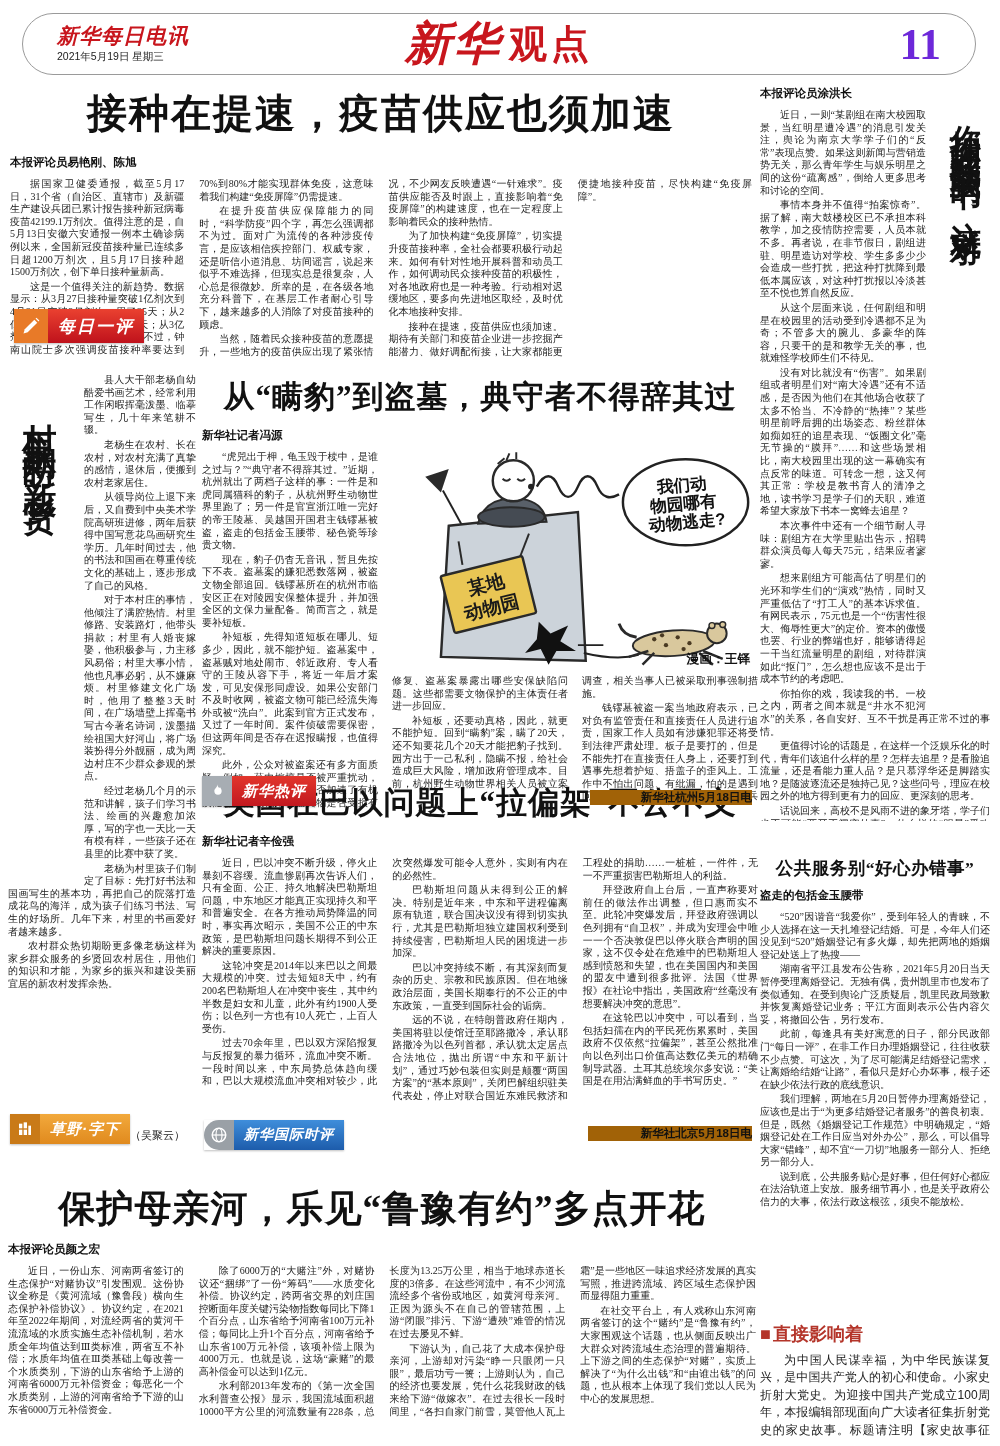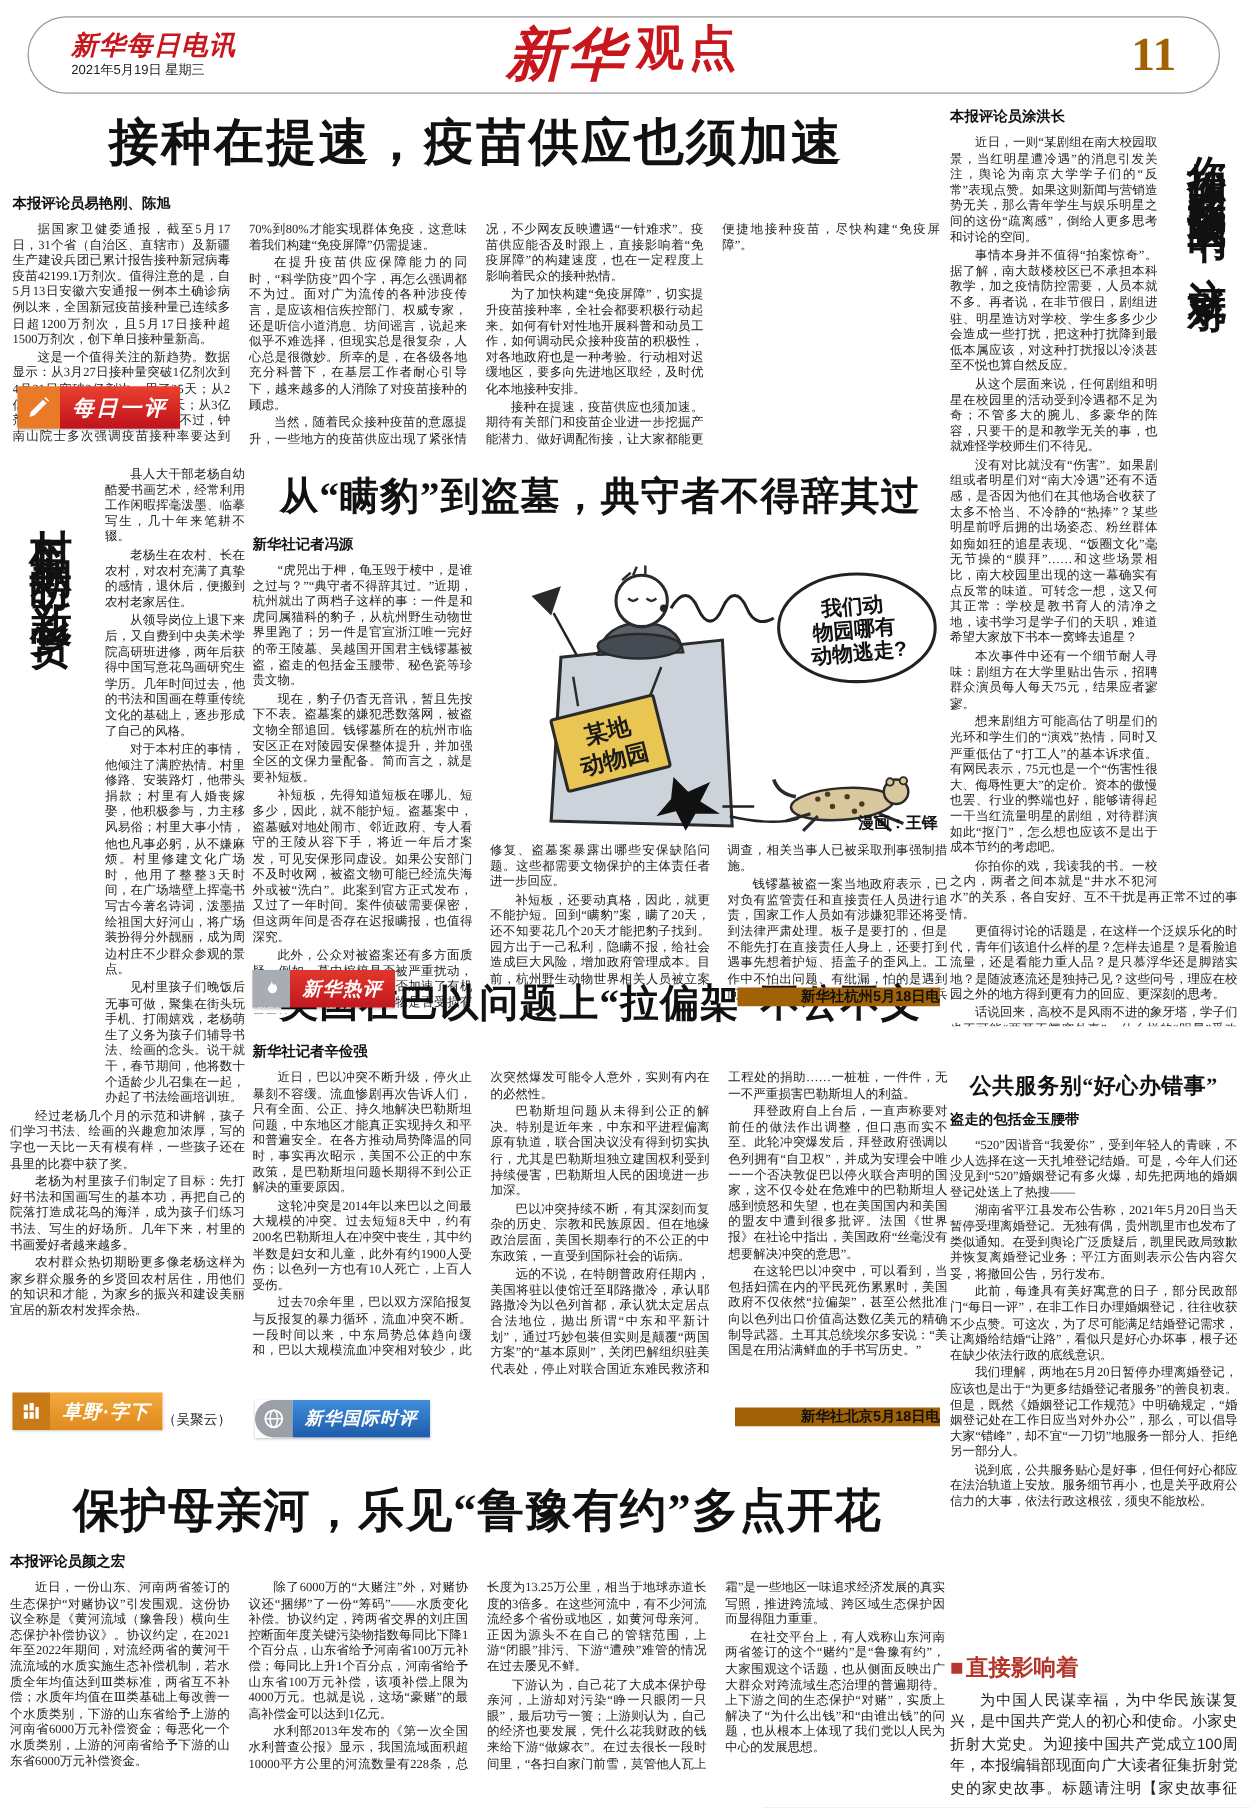--- a/index.html
+++ b/index.html
@@ -5,24 +5,24 @@
   html,body{margin:0;padding:0;background:#e8e8e8;}
   .page{position:relative;width:1000px;height:1446px;margin:0 auto;background:#fff;
         font-family:"Liberation Serif","DejaVu Serif",serif;color:#1a1a1a;overflow:hidden;}
   
   .capsule{position:absolute;left:22px;top:13px;width:954px;height:62px;border:1.6px solid #9a9a9a;
            border-radius:32px;display:flex;align-items:center;justify-content:space-between;
            padding:4px 34px;box-sizing:border-box;background:#fff;}
   .brand-block{display:flex;flex-direction:column;line-height:1.1;}
   .brand{color:#c8161d;font-weight:bold;font-style:italic;font-size:21px;letter-spacing:1px;}
   .brand-date{font-size:10.5px;color:#222;font-family:"Liberation Sans",sans-serif;margin-top:3px;}
-  .center-title{position:absolute;left:50%;transform:translateX(-50%);display:flex;align-items:flex-start;gap:8px;}
+  .center-title{position:absolute;left:50%;transform:translateX(-50%);display:flex;align-items:center;gap:8px;}
   .ct-script{color:#c8161d;font-size:46px;font-weight:bold;font-style:italic;letter-spacing:2px;}
   .ct-name{color:#c8161d;font-size:38px;font-weight:900;letter-spacing:4px;}
-  .pagenum{color:#a16207;font-size:38px;font-weight:bold;font-family:"Liberation Serif",serif;}
+  .pagenum{color:#6d28d9;font-size:44px;font-weight:bold;font-family:"Liberation Serif",serif;}
   
   .art{position:absolute;box-sizing:border-box;overflow:hidden;}
   .h-main{font-size:40px;font-weight:900;text-align:center;letter-spacing:2px;margin:2px 0 14px;color:#111;}
   .h-mid{font-size:31px;font-weight:900;text-align:center;letter-spacing:1px;margin:0 0 10px;color:#111;}
   .h-river{font-size:37px;font-weight:900;text-align:center;letter-spacing:1px;margin:0 0 8px;color:#111;}
   .h-small{font-size:17.5px;font-weight:900;text-align:center;letter-spacing:.5px;margin:4px 0 8px;color:#111;}
   .byline{font-family:"Liberation Sans",sans-serif;font-size:11.5px;font-weight:bold;margin:0 0 8px;color:#111;}
   .bp{font-size:10px;line-height:1.26;text-align:justify;text-indent:2em;margin:0 0 2px;color:#222;}
   .bp.noind{text-indent:0;}
   .cols4{columns:4;column-gap:15px;column-fill:auto;height:186px;overflow:hidden;}
@@ -104,21 +104,20 @@
     </div>
   </div>
 
   <div class="art art-villager">
     <div class="vil-body">
       <div class="vspacer-l"></div>
       <p class="bp">县人大干部老杨自幼酷爱书画艺术，经常利用工作闲暇挥毫泼墨、临摹写生，几十年来笔耕不辍。</p>
       <p class="bp">老杨生在农村、长在农村，对农村充满了真挚的感情，退休后，便搬到农村老家居住。</p>
       <p class="bp">从领导岗位上退下来后，又自费到中央美术学院高研班进修，两年后获得中国写意花鸟画研究生学历。几年时间过去，他的书法和国画在尊重传统文化的基础上，逐步形成了自己的风格。</p>
       <p class="bp">对于本村庄的事情，他倾注了满腔热情。村里修路、安装路灯，他带头捐款；村里有人婚丧嫁娶，他积极参与，力主移风易俗；村里大事小情，他也凡事必躬，从不嫌麻烦。村里修建文化广场时，他用了整整3天时间，在广场墙壁上挥毫书写古今著名诗词，泼墨描绘祖国大好河山，将广场装扮得分外靓丽，成为周边村庄不少群众参观的景点。</p>
-      <p class="bp">见村里孩子们晚饭后无事可做，聚集在街头玩手机、打闹嬉戏，老杨萌生了义务为孩子们辅导书法、绘画的念头。说干就干，春节期间，他将数十个适龄少儿召集在一起，办起了书法绘画培训班。</p>
       <p class="bp">经过老杨几个月的示范和讲解，孩子们学习书法、绘画的兴趣愈加浓厚，写的字也一天比一天有模有样，一些孩子还在县里的比赛中获了奖。</p>
       <p class="bp">老杨为村里孩子们制定了目标：先打好书法和国画写生的基本功，再把自己的院落打造成花鸟的海洋，成为孩子们练习书法、写生的好场所。几年下来，村里的书画爱好者越来越多。</p>
       <p class="bp">农村群众热切期盼更多像老杨这样为家乡群众服务的乡贤回农村居住，用他们的知识和才能，为家乡的振兴和建设美丽宜居的新农村发挥余热。</p>
     </div>
   </div>
   <div class="vtitle vil-vt">村里期盼『新乡贤』</div>
   <div class="signature">（吴聚云）</div>
 
   <div class="art art-leopard">
     <h2 class="h-mid">从“瞒豹”到盗墓，典守者不得辞其过</h2>

